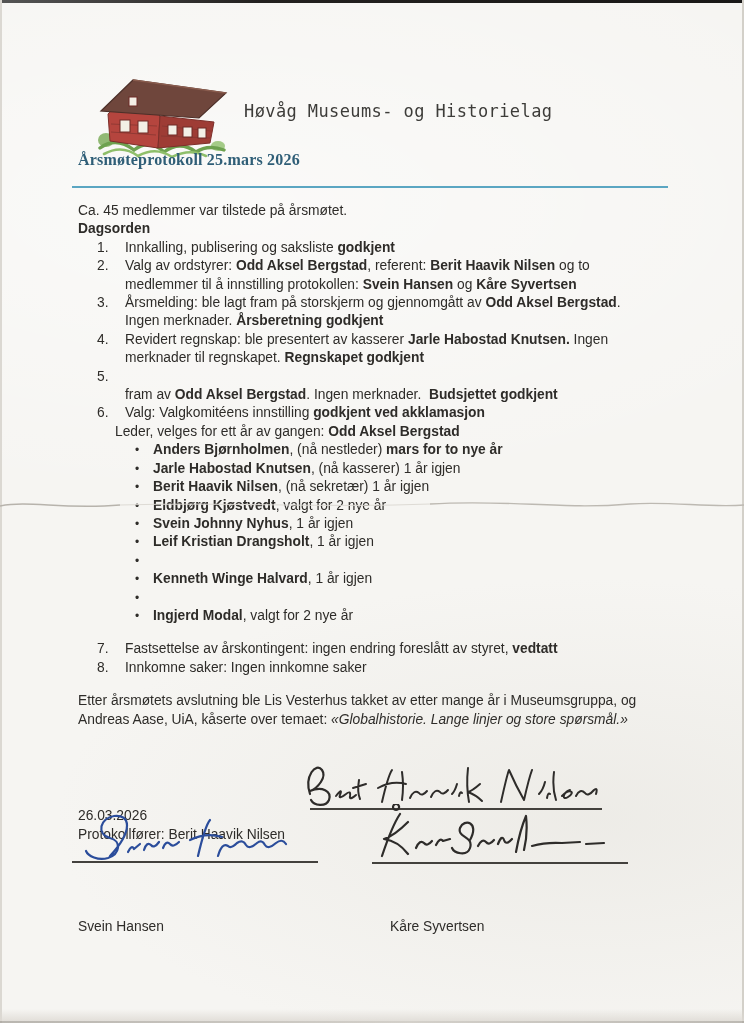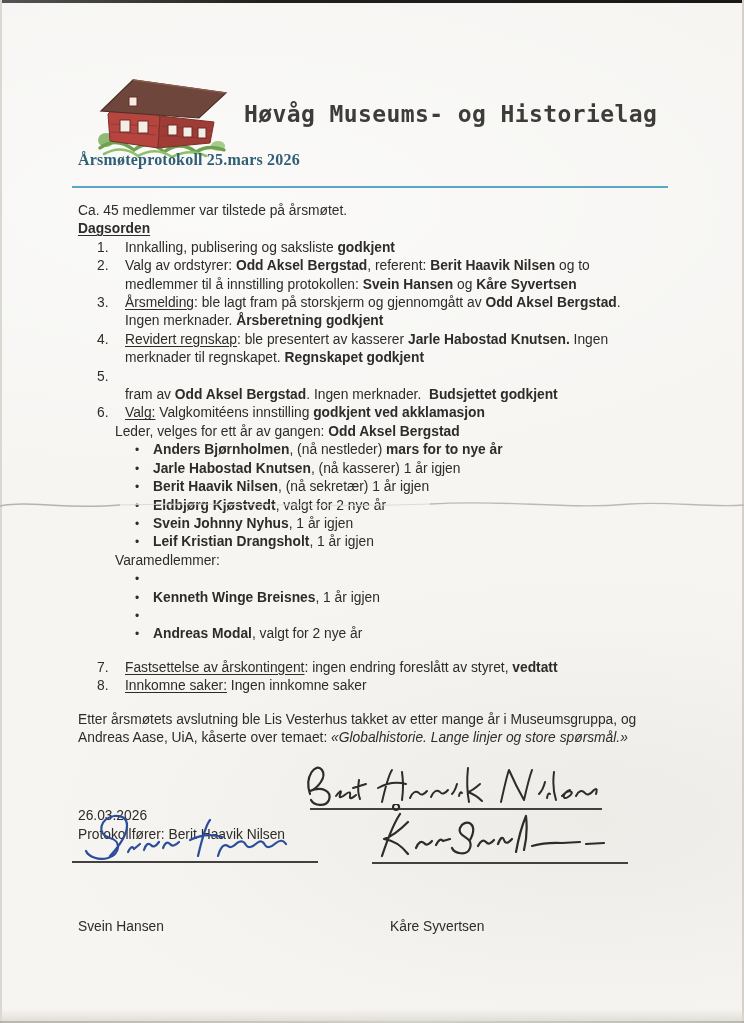--- a/index.html
+++ b/index.html
@@ -21,23 +21,22 @@
   .edge-right  { position:absolute; right:0; top:0; bottom:0; width:2px; background:#d3d0c9; }
   .edge-bottom { position:absolute; bottom:0; left:0; right:0; height:2px;
                  background:linear-gradient(90deg,#a5a19a,#c8c4bd 55%,#aaa69f); opacity:.75; }
   .shadow-bottom { position:absolute; bottom:2px; left:0; right:0; height:12px;
                  background:linear-gradient(180deg,transparent,#ddd9d3); opacity:.8; }
 
   
   .logo { position:absolute; left:98px; top:74px; width:132px; height:92px; }
   .org-title {
     position:absolute; left:244px; top:101px; white-space:nowrap;
-    font-family:"DejaVu Sans Mono", monospace; font-size:23px; color:#3d3c39;
+    font-family:"DejaVu Sans Mono", monospace; font-size:17px; color:#3d3c39;
     letter-spacing:0.4px;
-    font-weight:bold;
   }
   .doc-heading {
     position:absolute; left:78px; top:151px; white-space:nowrap;
     font-family:"Liberation Serif", serif; font-weight:700; font-size:16px;
     color:var(--heading-blue, #2f5e77); letter-spacing:0.2px;
   }
   .heading-rule {
     position:absolute; left:72px; top:186px; width:596px; height:2px;
     background:var(--rule-blue, #5ba6c2);
   }
@@ -49,21 +48,21 @@
   }
   .blk { display:flex; }
   .blk .txt { white-space:pre; }
   .blk.num .numcol { flex:none; margin-left:19px; width:28px; }
   .blk.cont   { padding-left:47px; }
   .blk.sub    { padding-left:37px; }
   .blk.bullet { padding-left:57px; }
   .blk.bullet .marker { flex:none; width:18px; font-size:12px; line-height:18.4px; }
   .blk.gap { height:15px; }
   .b { font-weight:700; }
-  .u { text-decoration:underline; text-underline-offset:2px; }
+  .u { text-underline-offset:2px; }
   .i { font-style:italic; }
 
   
   .crease { position:absolute; left:0; top:495px; width:744px; height:22px; }
 
   
   .sig-text { position:absolute; font-size:13.8px; color:var(--ink-text,#2e2c29); white-space:nowrap;margin-top:40px; }
   .sig-date      { left:78px;  top:768px; }
   .sig-recorder  { left:78px;  top:787px; }
   .sig-name-left { left:78px;  top:879px; }
@@ -182,36 +181,33 @@
         <span class="txt"><span class="b">Eldbjørg Kjøstvedt</span><span>, valgt for 2 nye år</span></span>
       </div>
       <div class="blk bullet">
         <span class="marker">•</span>
         <span class="txt"><span class="b">Svein Johnny Nyhus</span><span>, 1 år igjen</span></span>
       </div>
       <div class="blk bullet">
         <span class="marker">•</span>
         <span class="txt"><span class="b">Leif Kristian Drangsholt</span><span>, 1 år igjen</span></span>
       </div>
-      <div class="blk sub">
-        <span class="txt"><span>Varamedlemmer:</span></span>
-      </div>
-      <div class="blk bullet">
-        <span class="marker">•</span>
-      </div>
-      <div class="blk bullet">
-        <span class="marker">•</span>
-        <span class="txt"><span class="b">Kenneth Winge Breisnes</span><span>, 1 år igjen</span></span>
-      </div>
-      <div class="blk bullet">
-        <span class="marker">•</span>
-      </div>
-      <div class="blk bullet">
-        <span class="marker">•</span>
-        <span class="txt"><span class="b">Andreas Modal</span><span>, valgt for 2 nye år</span></span>
+      <div class="blk bullet">
+        <span class="marker">•</span>
+      </div>
+      <div class="blk bullet">
+        <span class="marker">•</span>
+        <span class="txt"><span class="b">Kenneth Winge Halvard</span><span>, 1 år igjen</span></span>
+      </div>
+      <div class="blk bullet">
+        <span class="marker">•</span>
+      </div>
+      <div class="blk bullet">
+        <span class="marker">•</span>
+        <span class="txt"><span class="b">Ingjerd Modal</span><span>, valgt for 2 nye år</span></span>
       </div>
       <div class="blk gap"></div>
       <div class="blk num">
         <span class="numcol">7.</span>
         <span class="txt"><span class="u">Fastsettelse av årskontingent</span><span>: ingen endring foreslått av styret, </span><span class="b">vedtatt</span></span>
       </div>
       <div class="blk num">
         <span class="numcol">8.</span>
         <span class="txt"><span class="u">Innkomne saker:</span><span> Ingen innkomne saker</span></span>
       </div>

